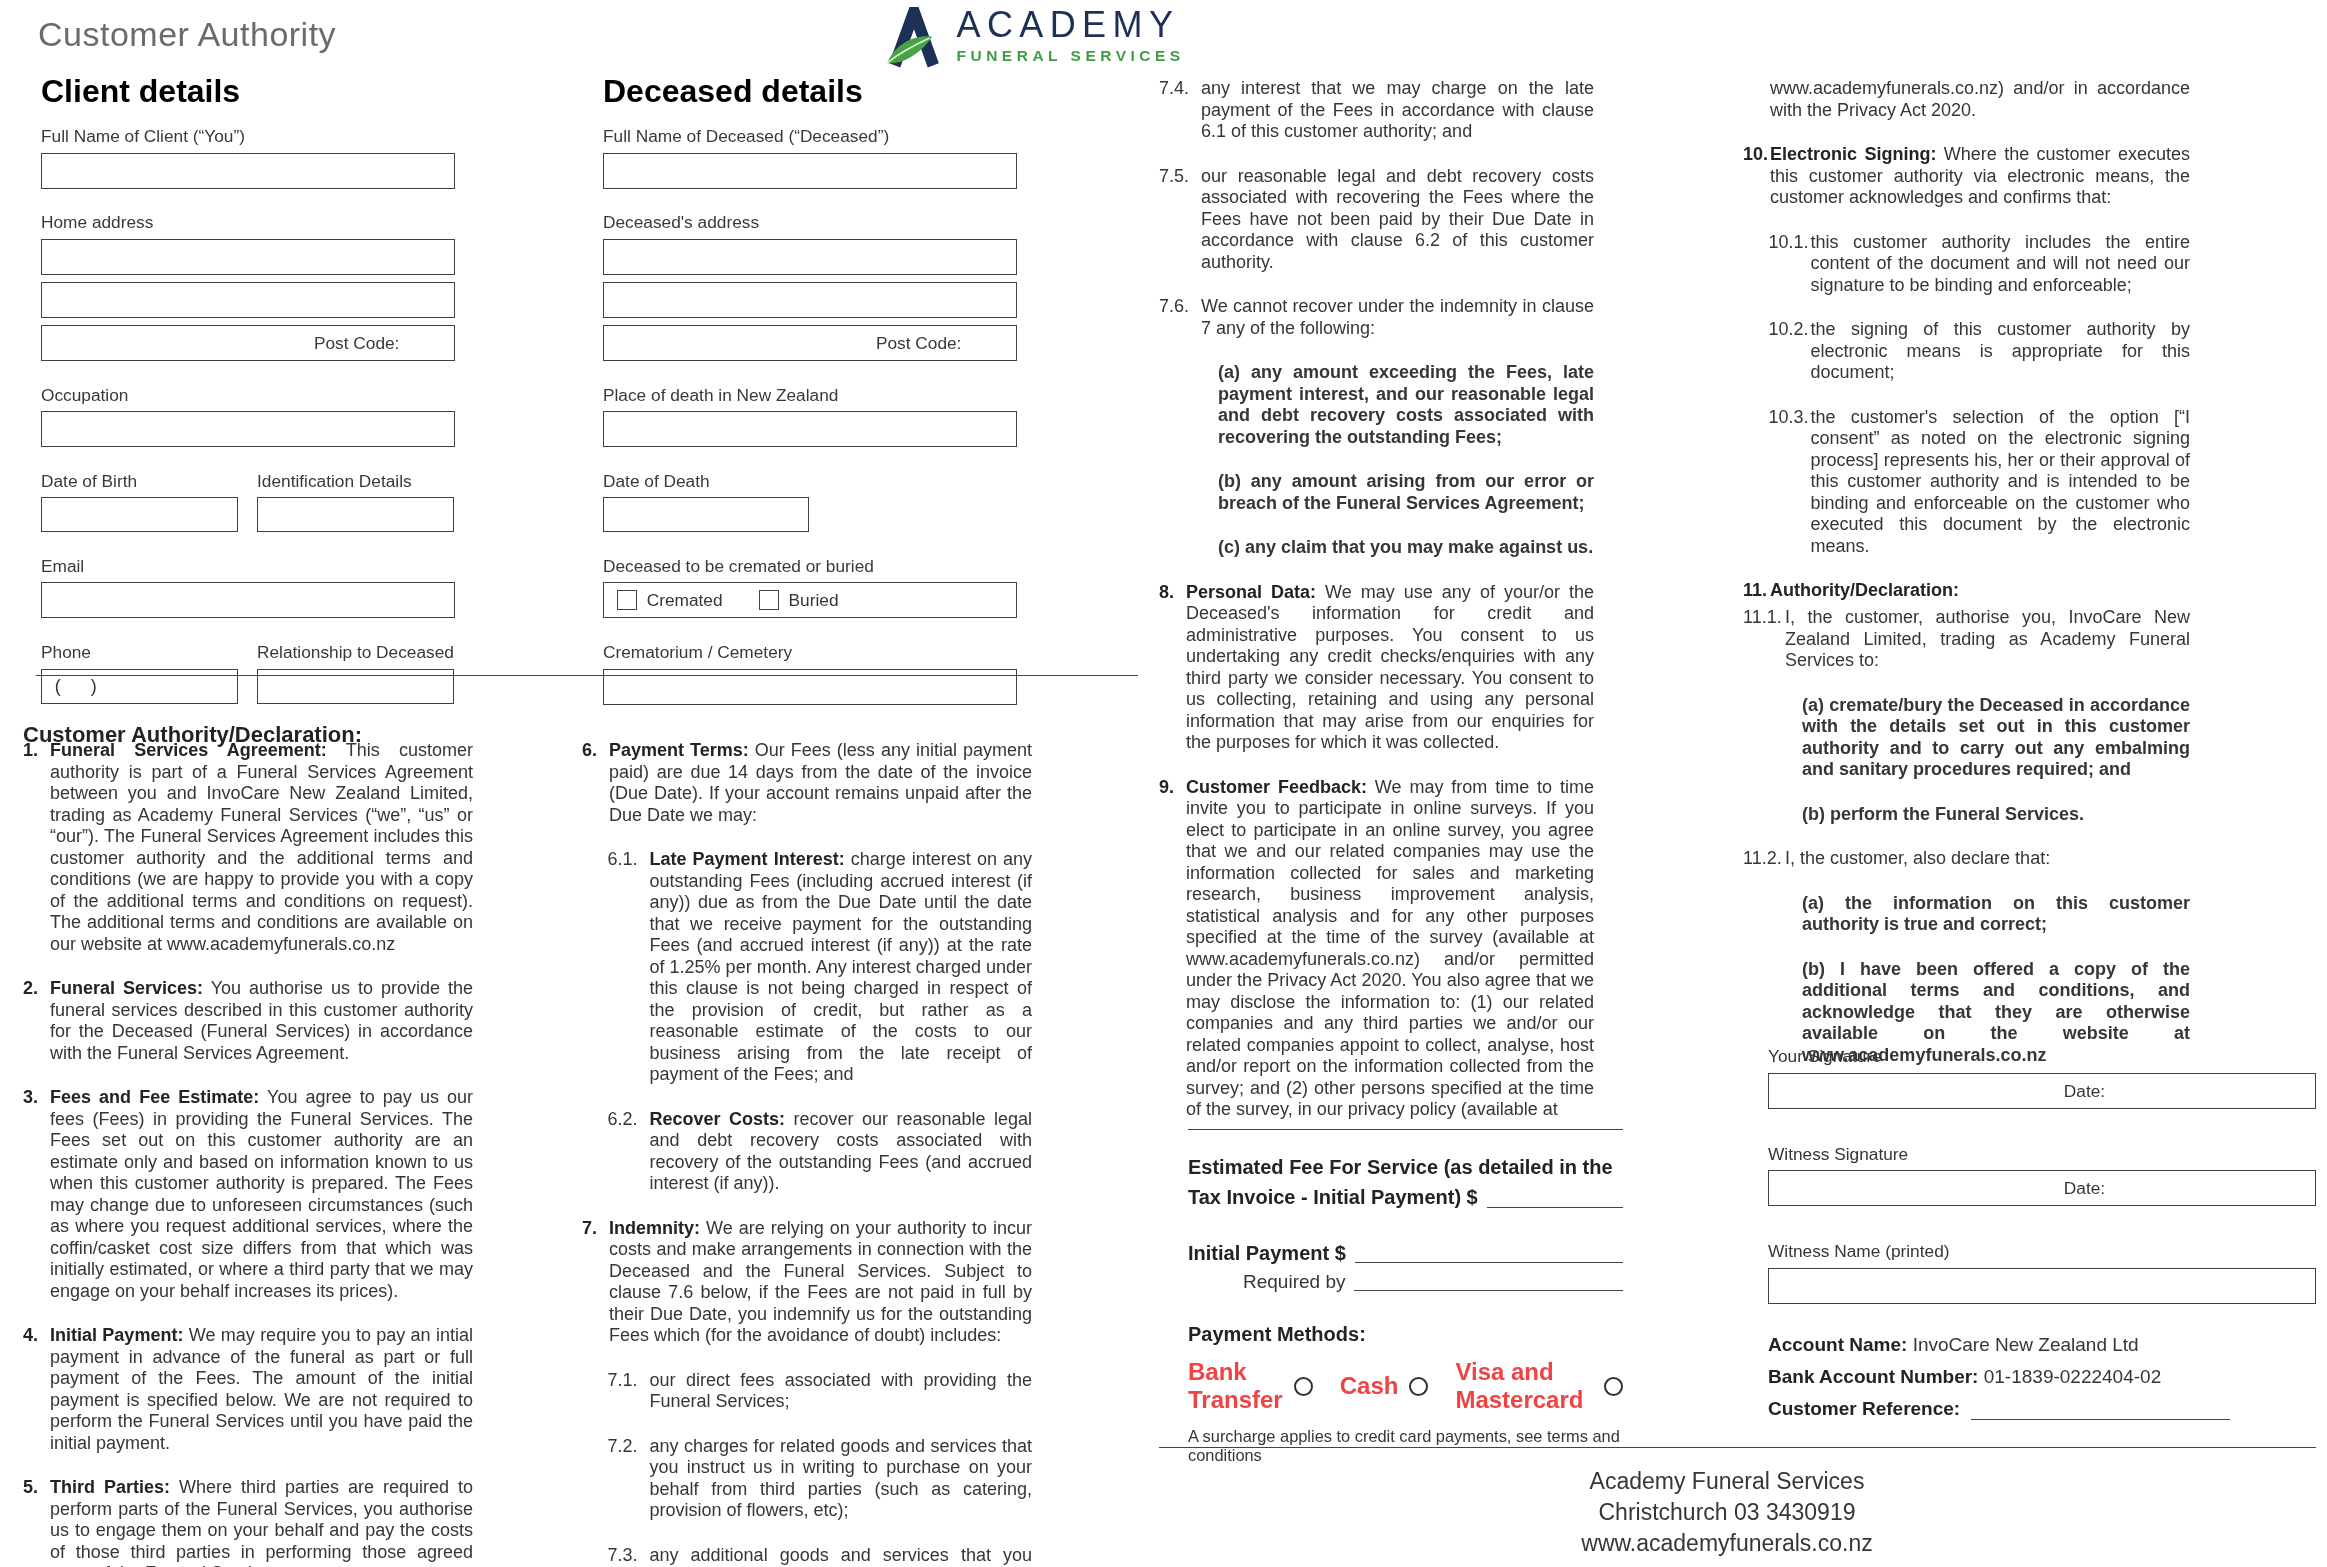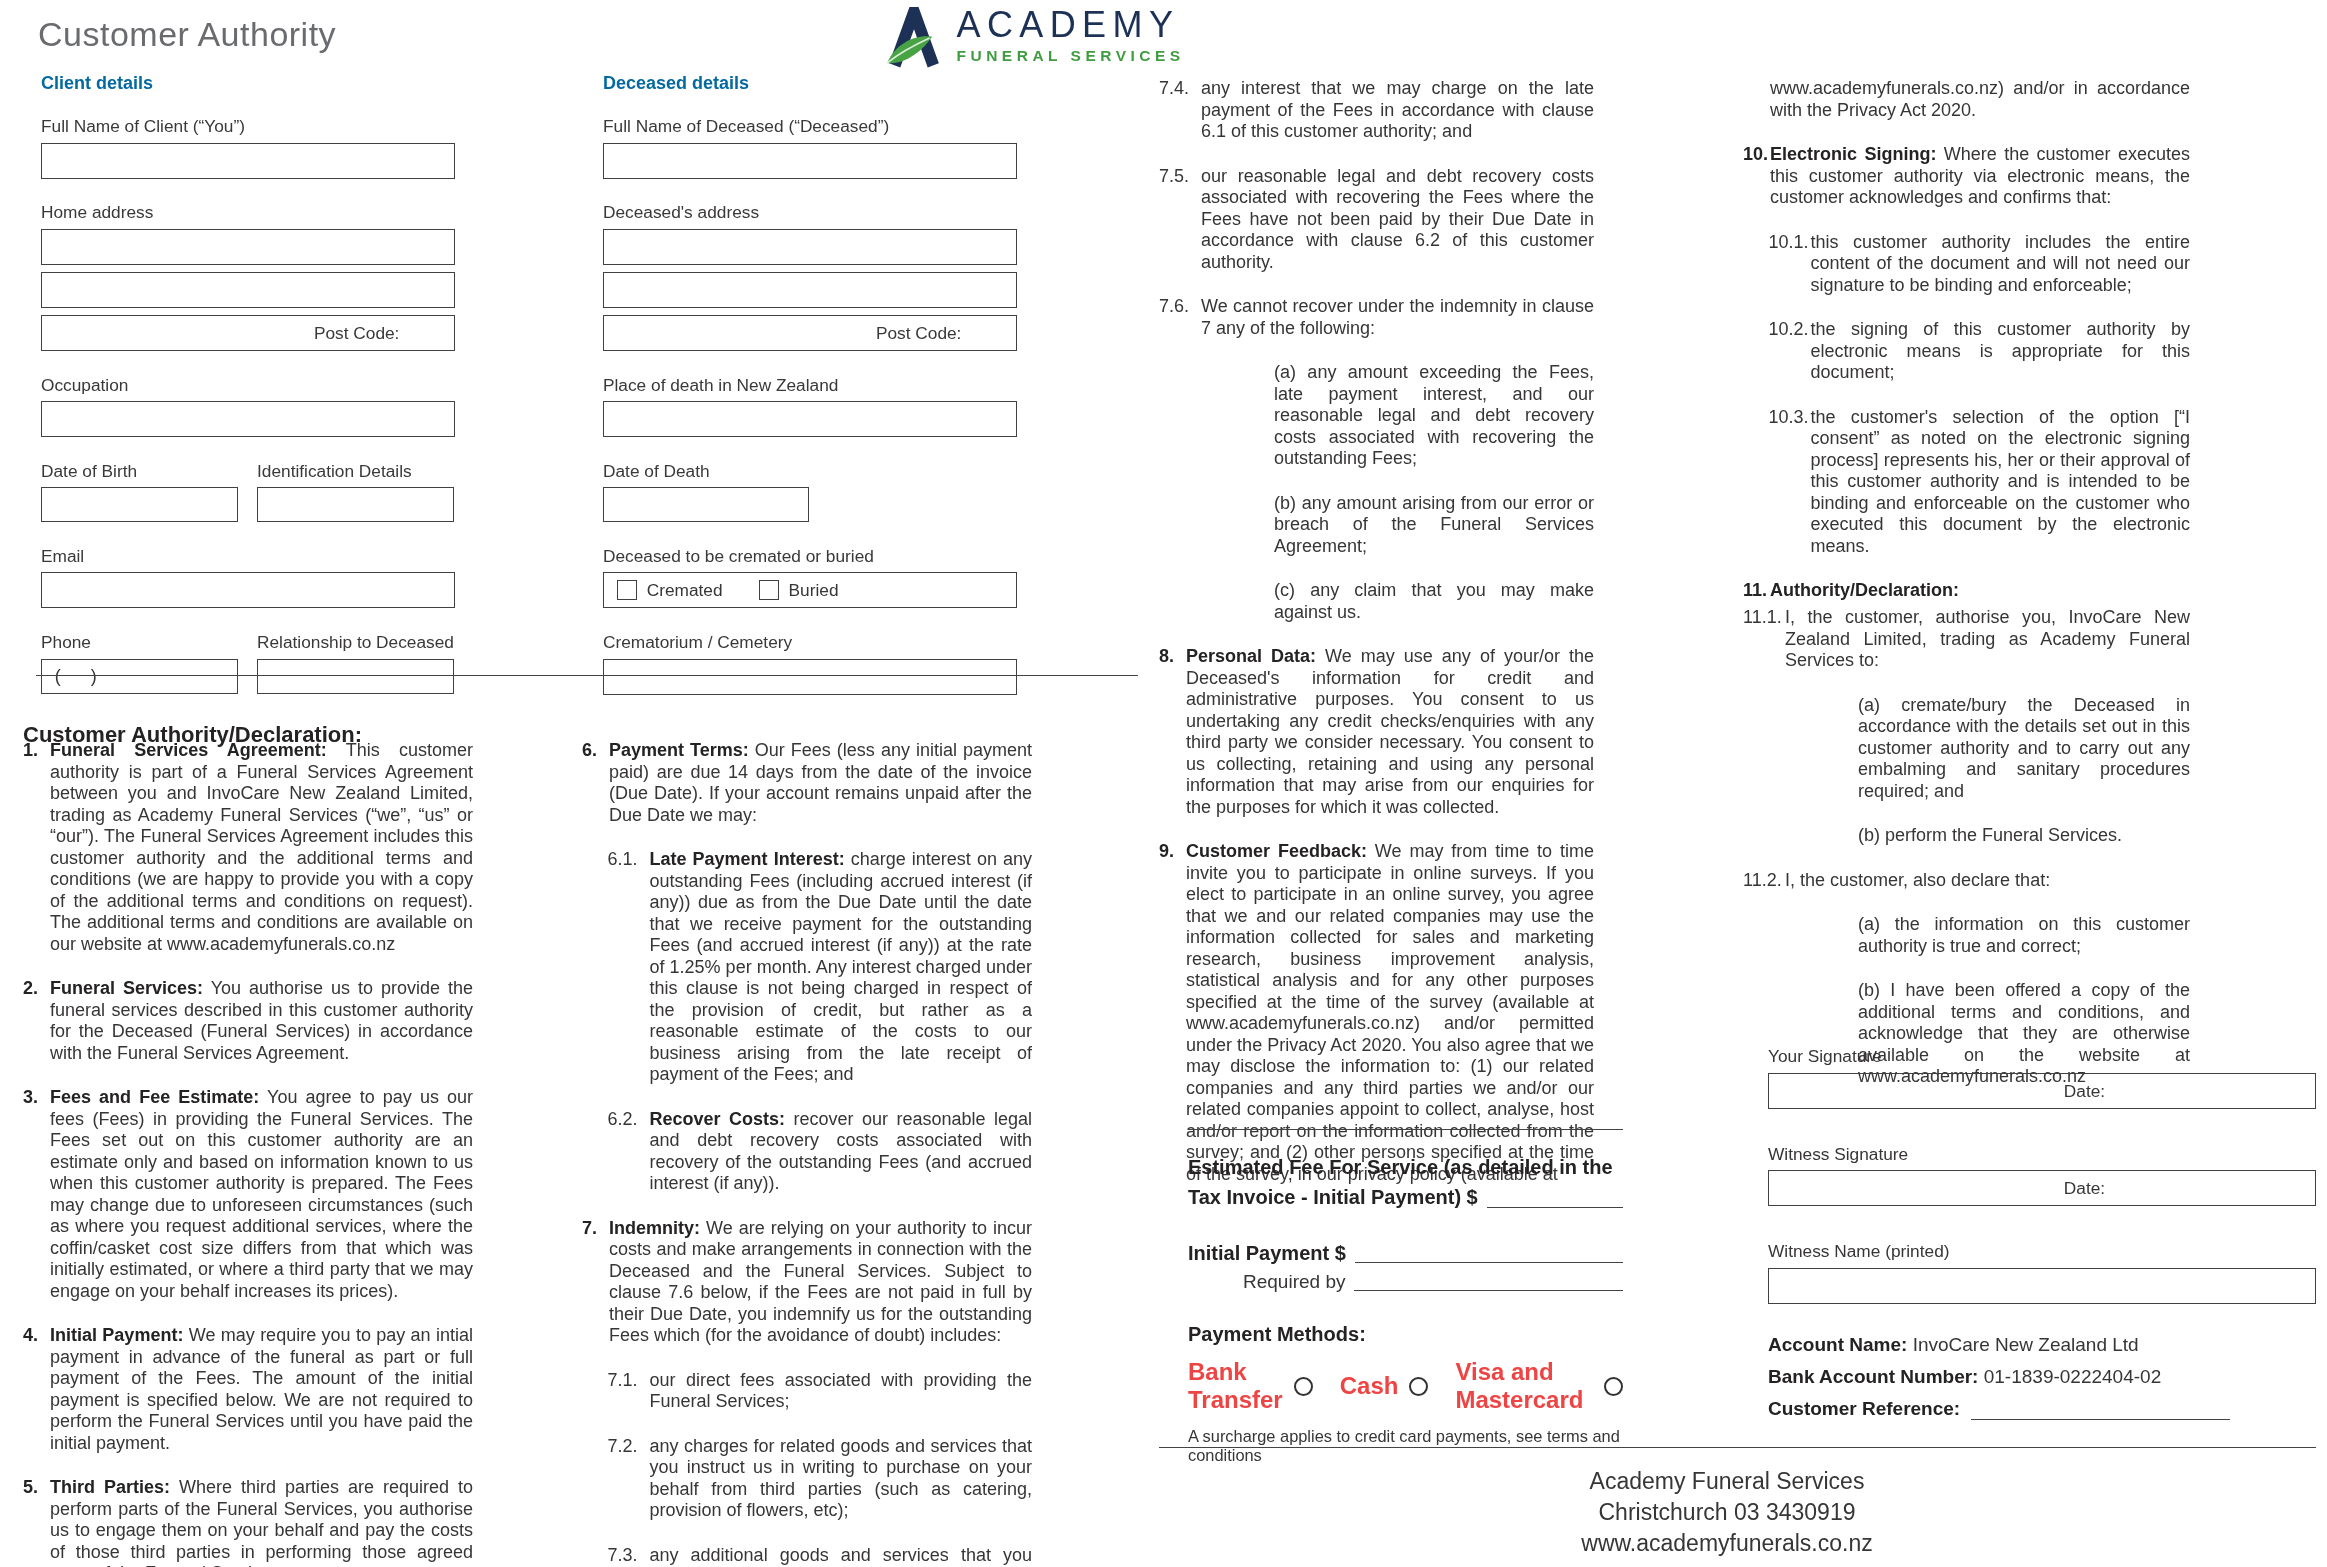--- a/index.html
+++ b/index.html
@@ -2,21 +2,21 @@
 <html style="font-size:14.5px"><head>
 <meta charset="utf-8">
 <style>
   html,body{margin:0;padding:0;}
   body{
     width:2327px;height:1567px;position:relative;background:#ffffff;
     font-family:"Liberation Sans",sans-serif;color:#373536;
   }
   .abs{position:absolute;}
   .doc-title{font-size:34px;font-weight:normal;color:#6a6b6e;letter-spacing:0.5px;}
-  .sec-h{font-size:18px;font-weight:bold;color:#0369a1;margin:0 0 22px 0;}
+  .sec-h{font-size:32px;font-weight:bold;color:#000000;margin:0 0 16px 0;}
   
   .fgroup{margin-bottom:23.6px;}
   .f-label{font-size:17.3px;color:#3a3839;margin-bottom:5.5px;}
   .box{border:1.8px solid #414144;height:36px;box-sizing:border-box;background:#fff;position:relative;}
   .box + .box{margin-top:7.3px;}
   .box.small{height:35px;}
   .pc-text{position:absolute;left:66%;top:50%;transform:translateY(-50%);font-size:17.3px;color:#3a3839;}
   .row2{display:flex;gap:19px;}
   .half{width:197px;}
   .half-d{width:206px;}
@@ -27,21 +27,21 @@
   
   .rule{position:absolute;border-top:1.8px solid #434346;}
   
   .decl-h{font-size:22px;font-weight:bold;color:#242223;}
   .col{position:absolute;}
   .clause{font-size:18px;line-height:21.5px;text-align:justify;margin-bottom:23px;position:relative;color:#373536;}
   .lv1{padding-left:27px;}
   .lv1 > .num{position:absolute;left:0;font-weight:bold;color:#242223;}
   .lv2{margin-left:25.5px;padding-left:42px;}
   .lv2 > .num{position:absolute;left:0;}
-  .lv3{margin-left:115px;}
+  .lv3{margin-left:59px;font-weight:bold;}
   .cont{padding-left:27px;}
   .lbl{font-weight:bold;color:#242223;}
   .tight{margin-bottom:5.5px;}
   
   .logo{display:flex;align-items:flex-start;}
   .logo-text{margin-left:14.5px;}
   .brand{font-size:36px;font-weight:normal;color:#1d3156;letter-spacing:6.4px;line-height:36px;}
   .tagline{font-size:15.5px;font-weight:bold;color:#3f9c40;letter-spacing:4.5px;text-align:center;margin-top:3.6px;}
   
   .fees{font-size:20px;color:#242223;}

